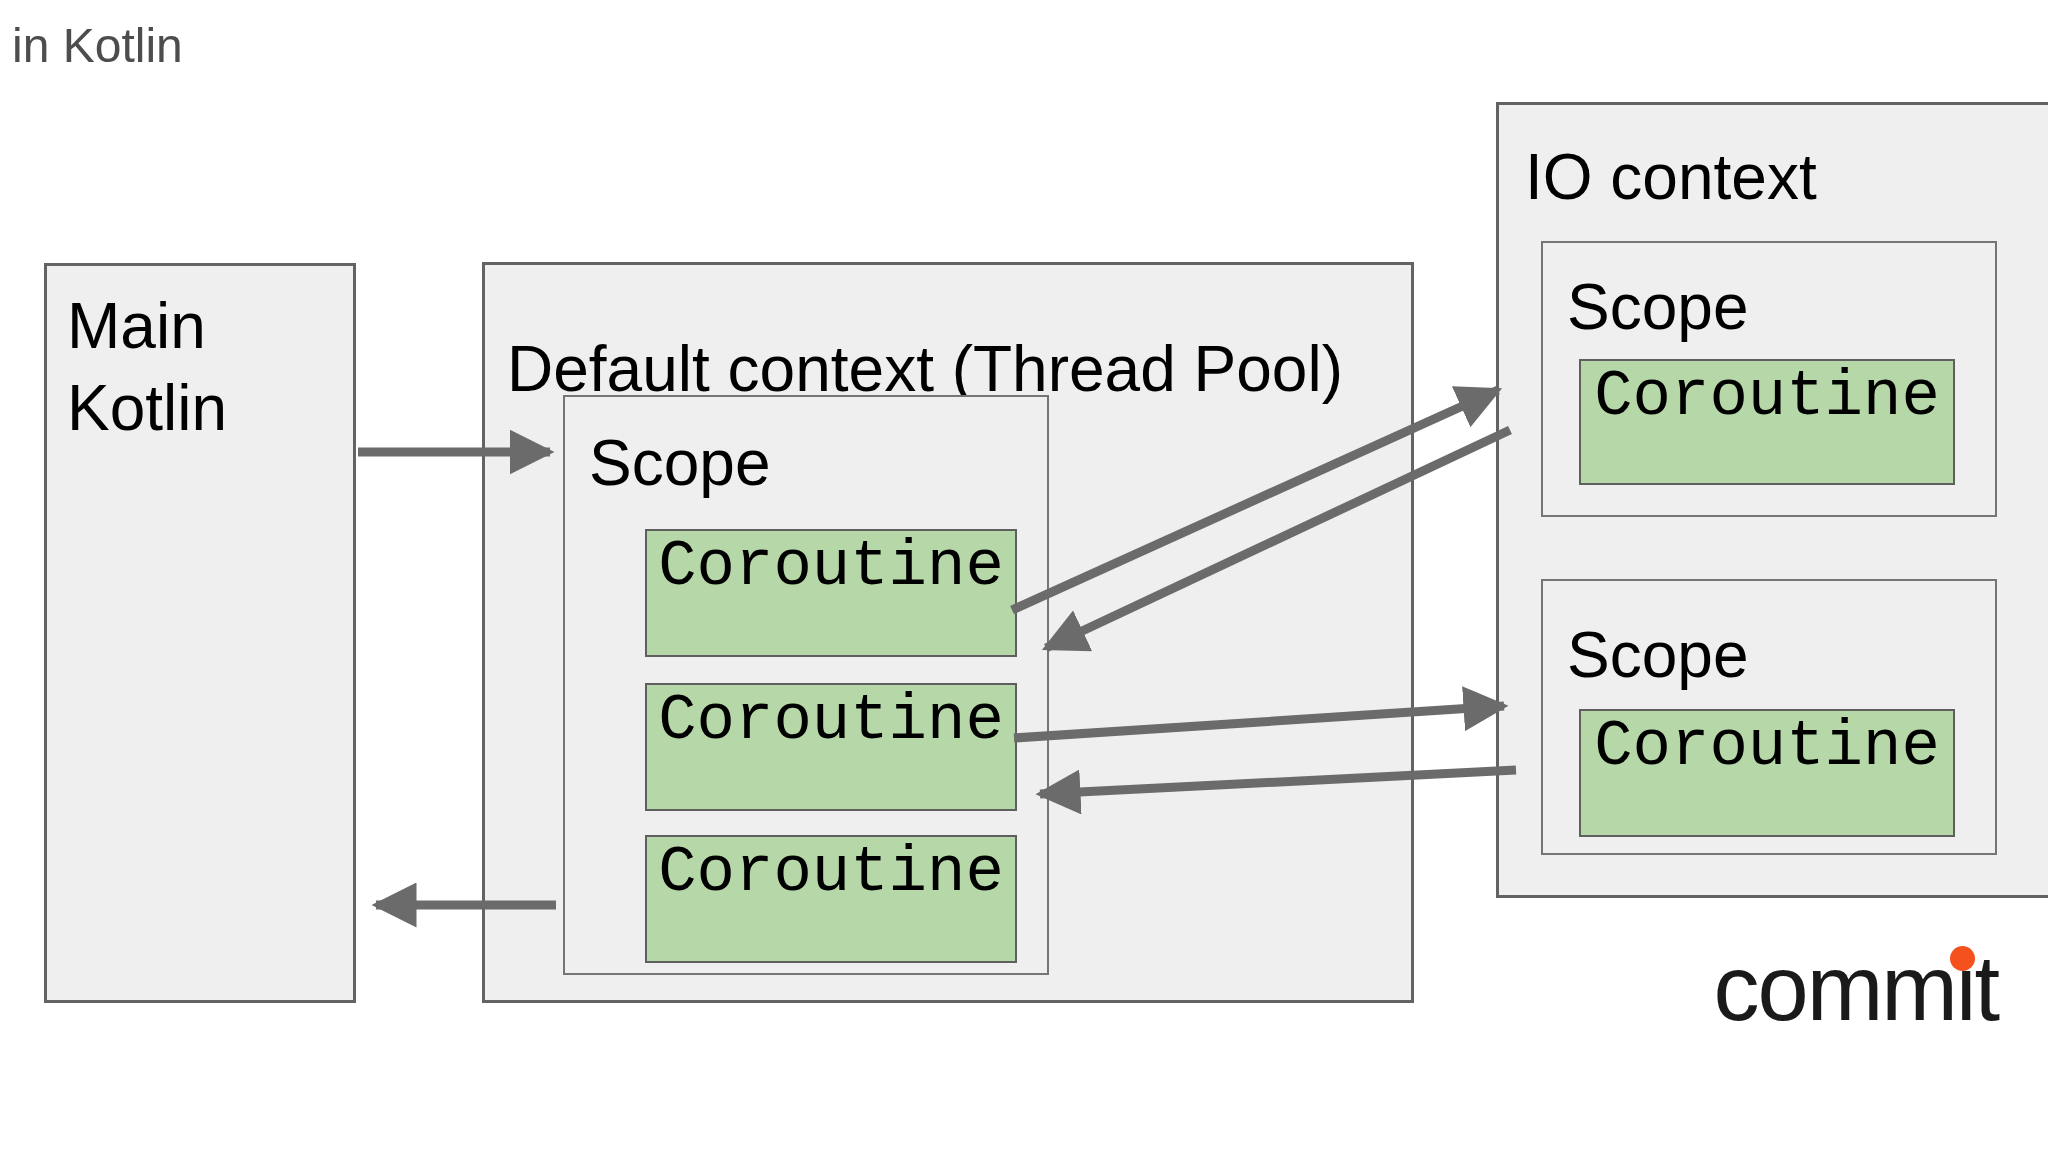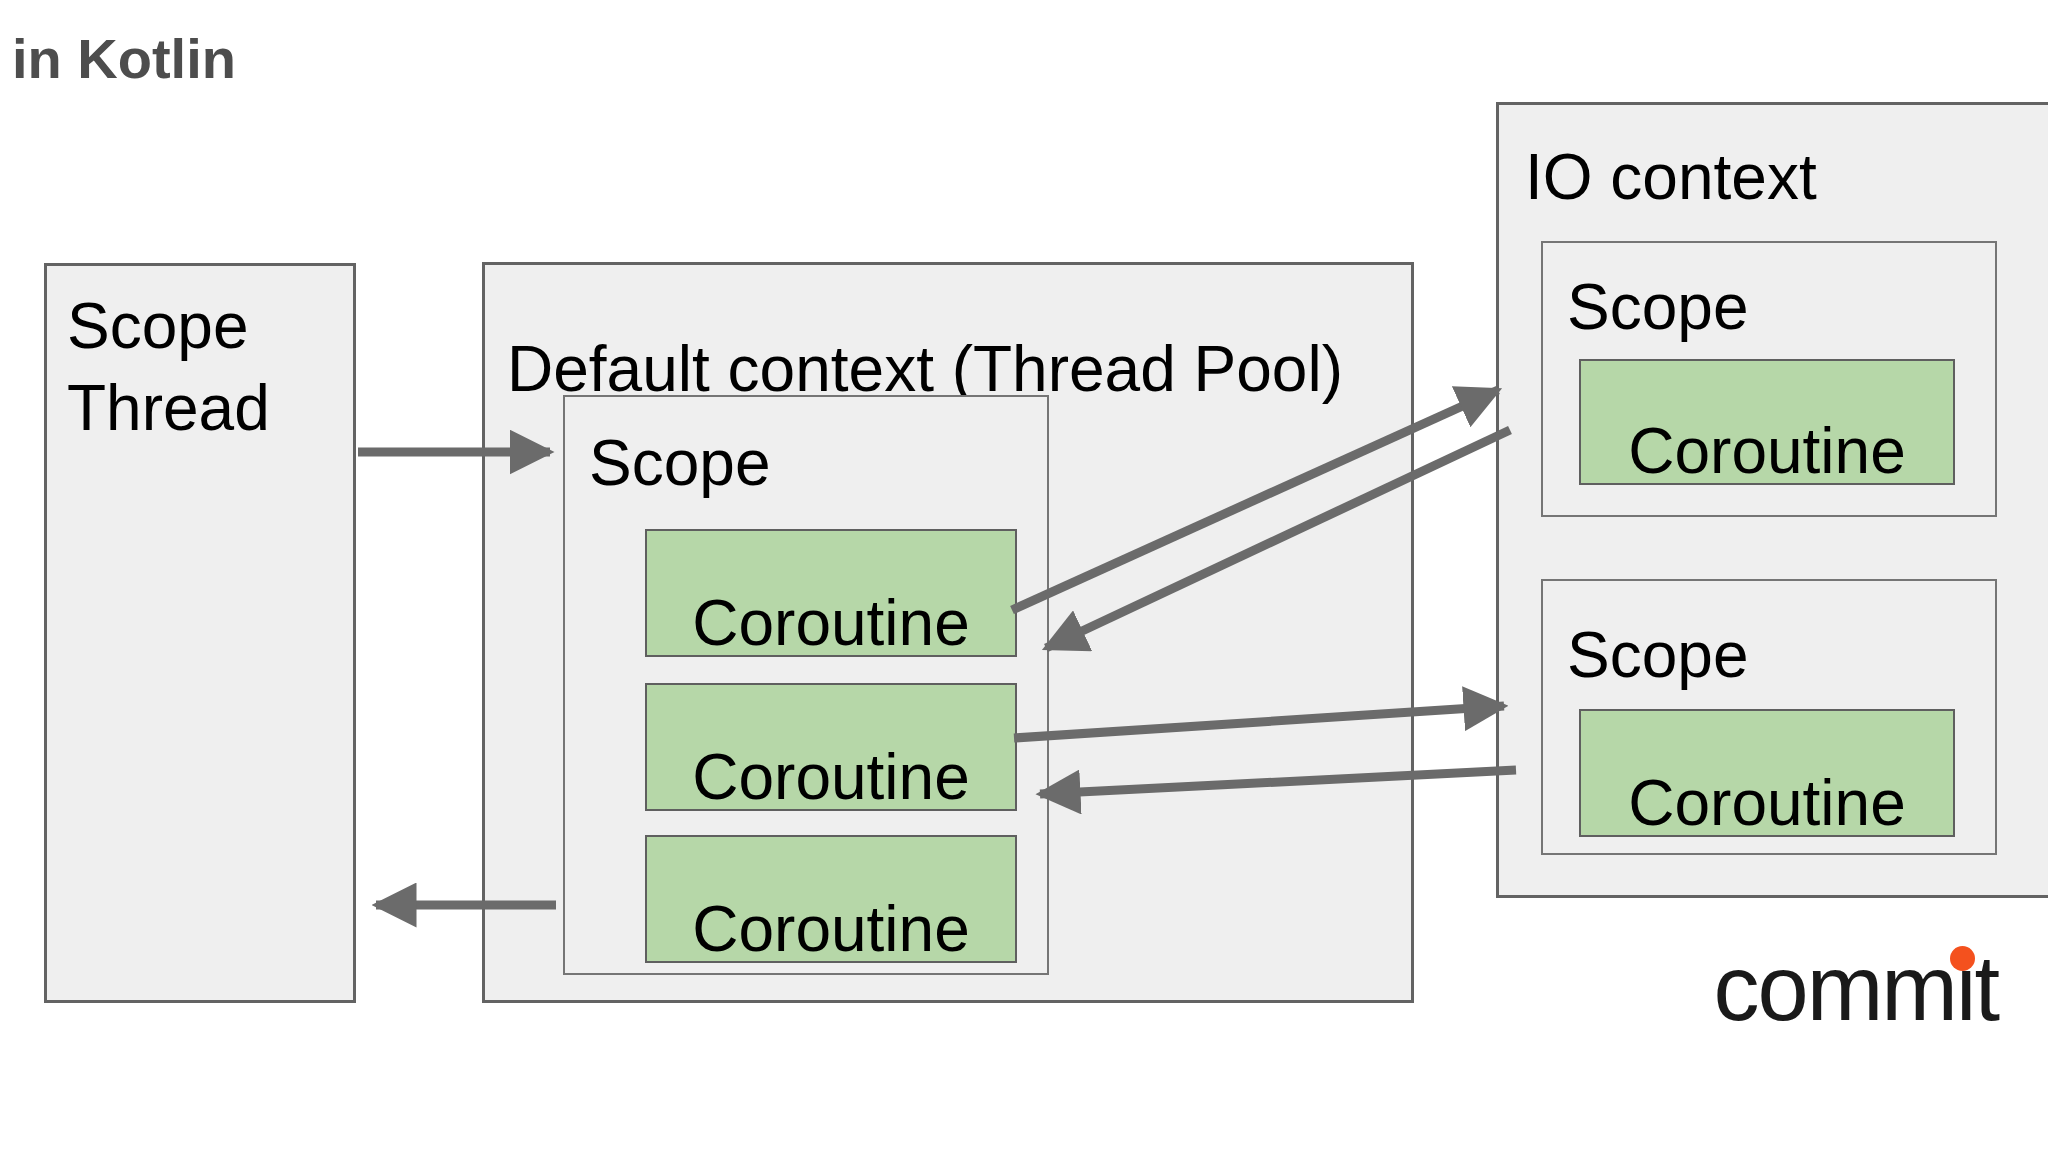--- a/index.html
+++ b/index.html
@@ -8,39 +8,39 @@
     width: 2048px;
     height: 1152px;
     background: var(--background, #ffffff);
     overflow: hidden;
     font-family: "Liberation Sans", sans-serif;
   }
   .slide-title {
     position: absolute;
     left: 12px;
     top: 18px;
-    font-size: 56px;
-    font-weight: 700;
+    font-size: 48px;
+    font-weight: 400;
     color: var(--title_text, #4d4d4d);
     letter-spacing: 0px;
-    margin-top: 8px;
   }
   .box {
     position: absolute;
     box-sizing: border-box;
     background: var(--box_fill, #efefef);
   }
   .outer-box  { border: 3px solid var(--box_border, #636363); }
   .scope-box  { border: 2px solid var(--scope_border, #757575); }
   .coroutine-box {
     border: 2px solid var(--coroutine_border, #5f5f5f);
     background: var(--coroutine_fill, #b6d7a8);
     display: flex;
-    align-items: flex-end;
+    align-items: flex-start;
     justify-content: center;
+    font-family: Liberation Mono, monospace;
   }
   .box-label {
     position: absolute;
     color: var(--label_text, #000000);
     font-size: 64px;
     line-height: 1.28;
     white-space: pre-line;
   }
   .coroutine-label {
     color: var(--label_text, #000000);
@@ -95,21 +95,21 @@
   }
 </style>
 </head>
 <body>
 
 <div class="slide">
 
   <div class="slide-title">in Kotlin</div>
 
   <div class="box outer-box" style="left:44px; top:263px; width:312px; height:740px;">
-    <div class="box-label" style="left:20px; top:20px; width:260px;">Scope Thread</div>
+    <div class="box-label" style="left:20px; top:20px; width:260px;">Main Kotlin</div>
   </div>
 
   <div class="box outer-box" style="left:482px; top:262px; width:932px; height:741px;">
     <div class="box-label" style="left:22px; top:28px; width:890px;margin-top:36px;">Default context (Thread Pool)</div>
 
     <div class="box scope-box" style="left:78px; top:130px; width:486px; height:580px;">
       <div class="box-label" style="left:24px; top:26px;">Scope</div>
 
       <div class="box coroutine-box" style="left:80px; top:132px; width:372px; height:128px;">
         <span class="coroutine-label">Coroutine</span>

